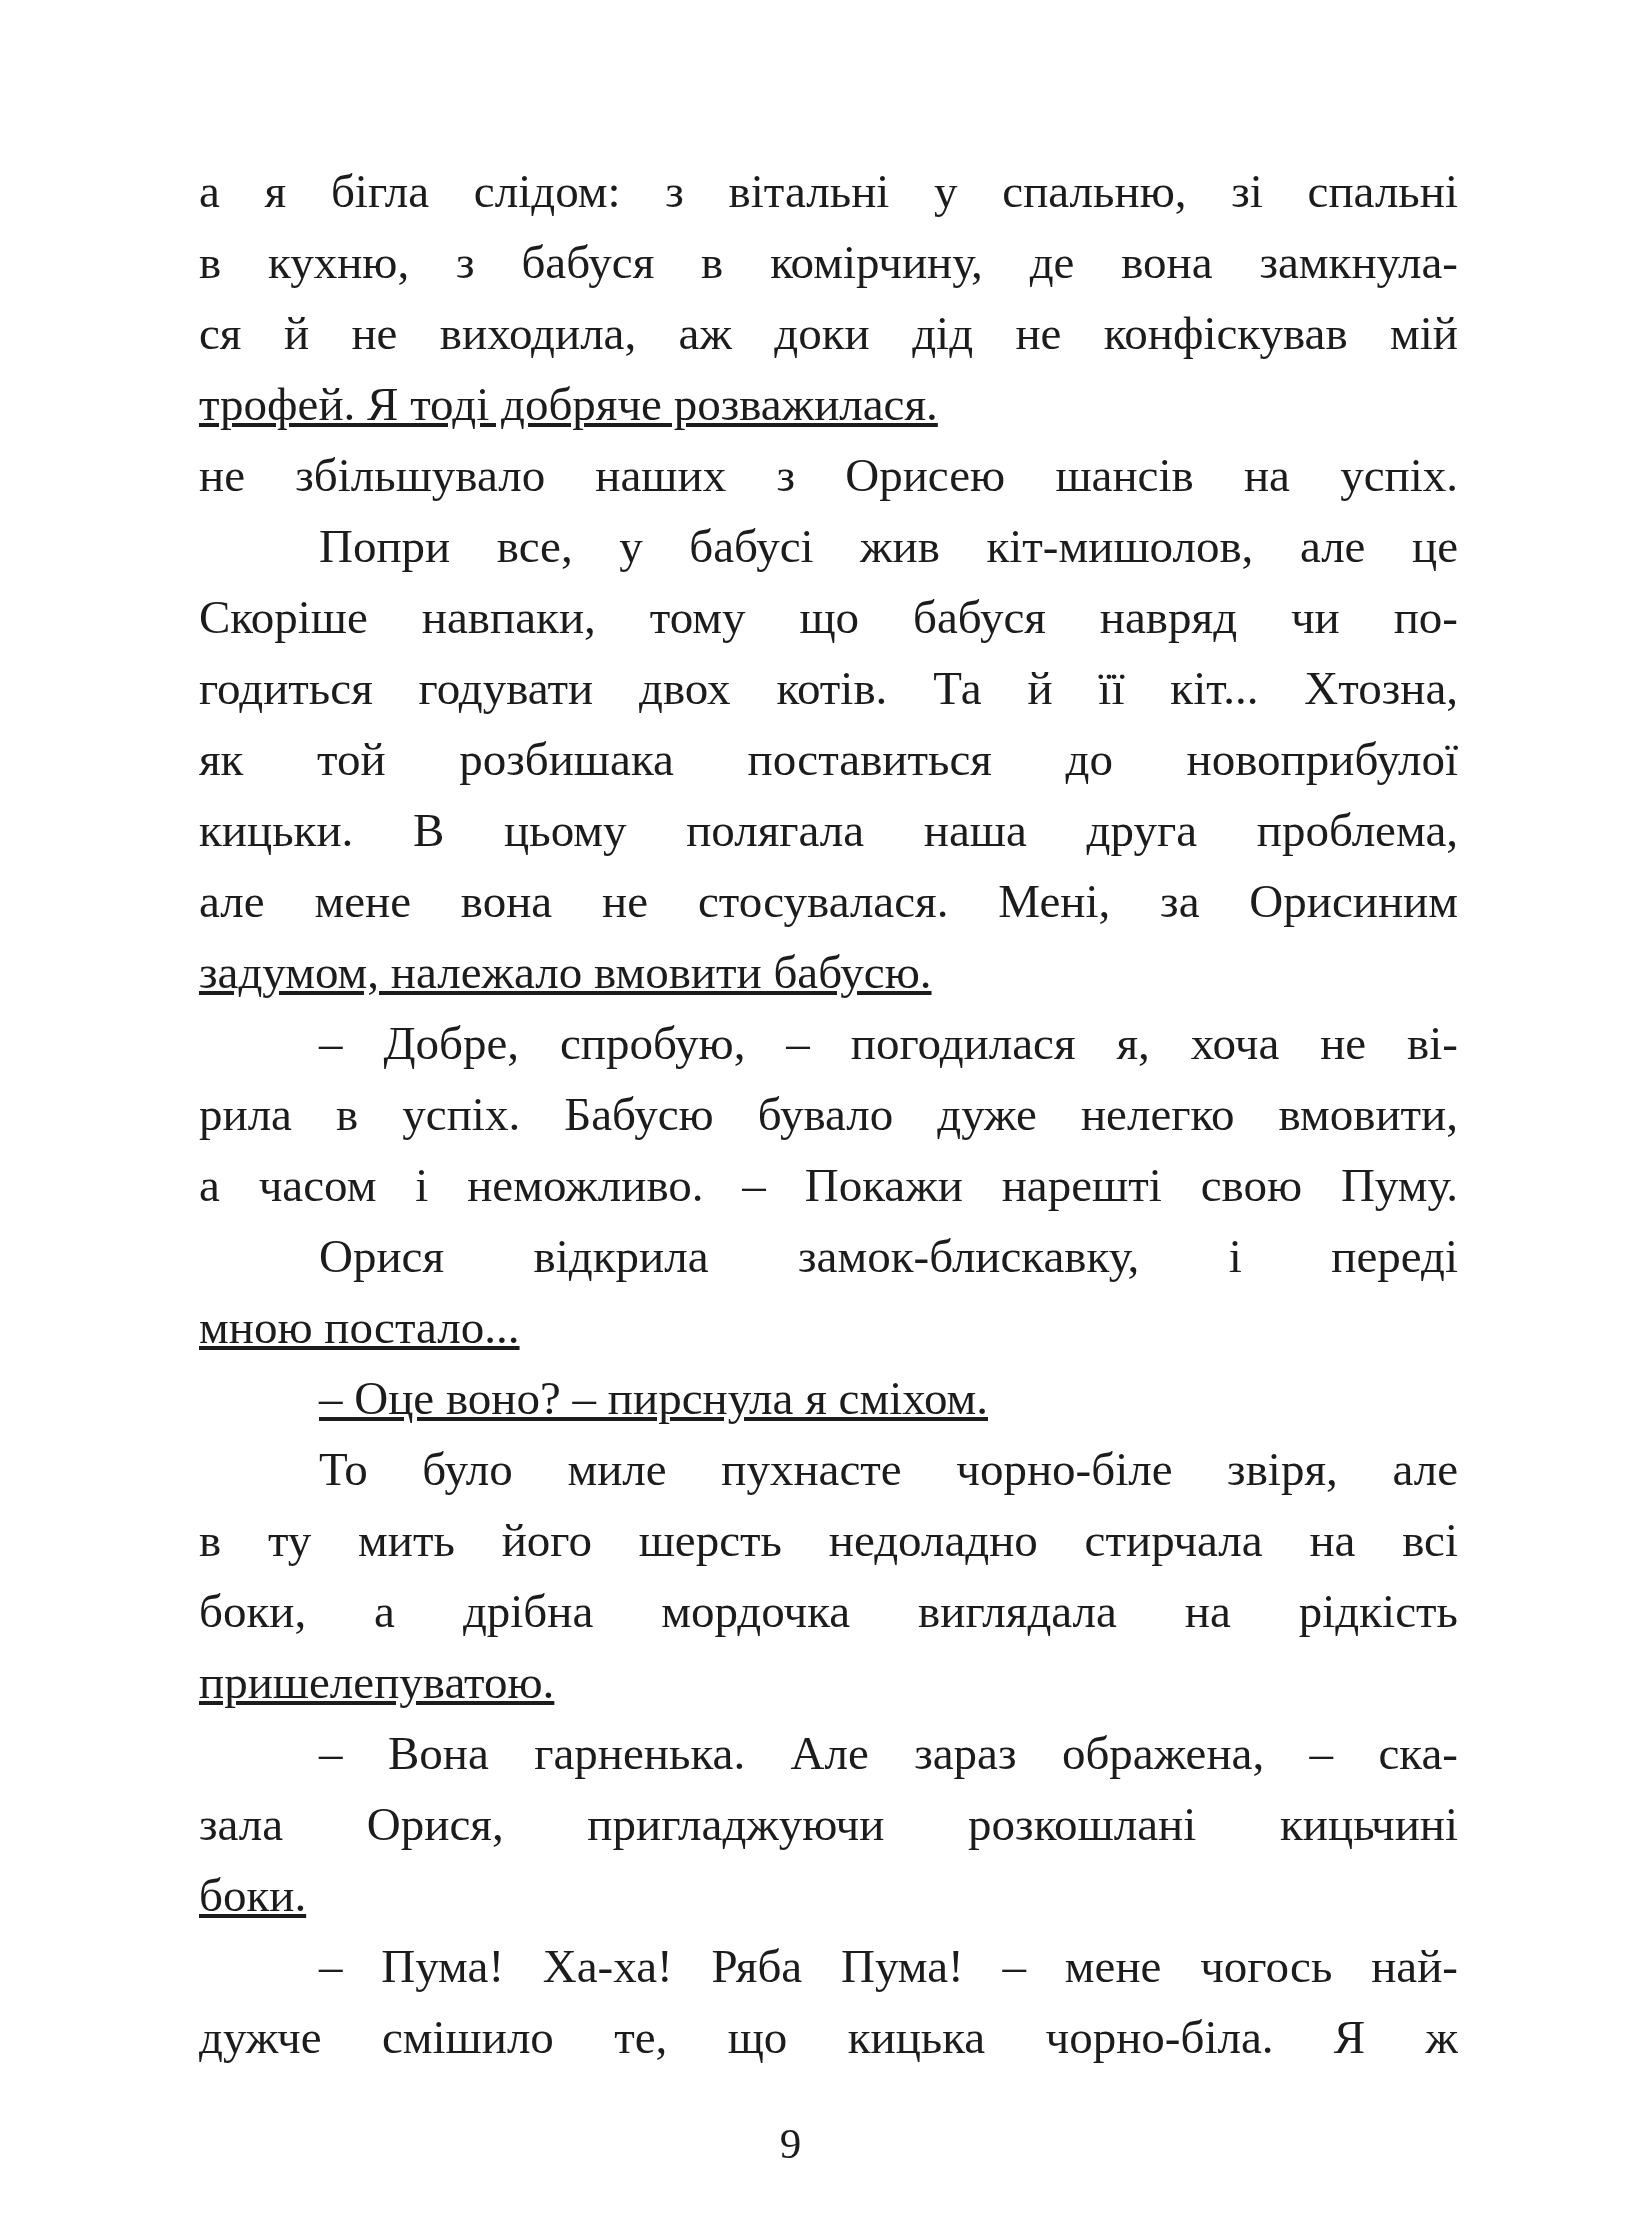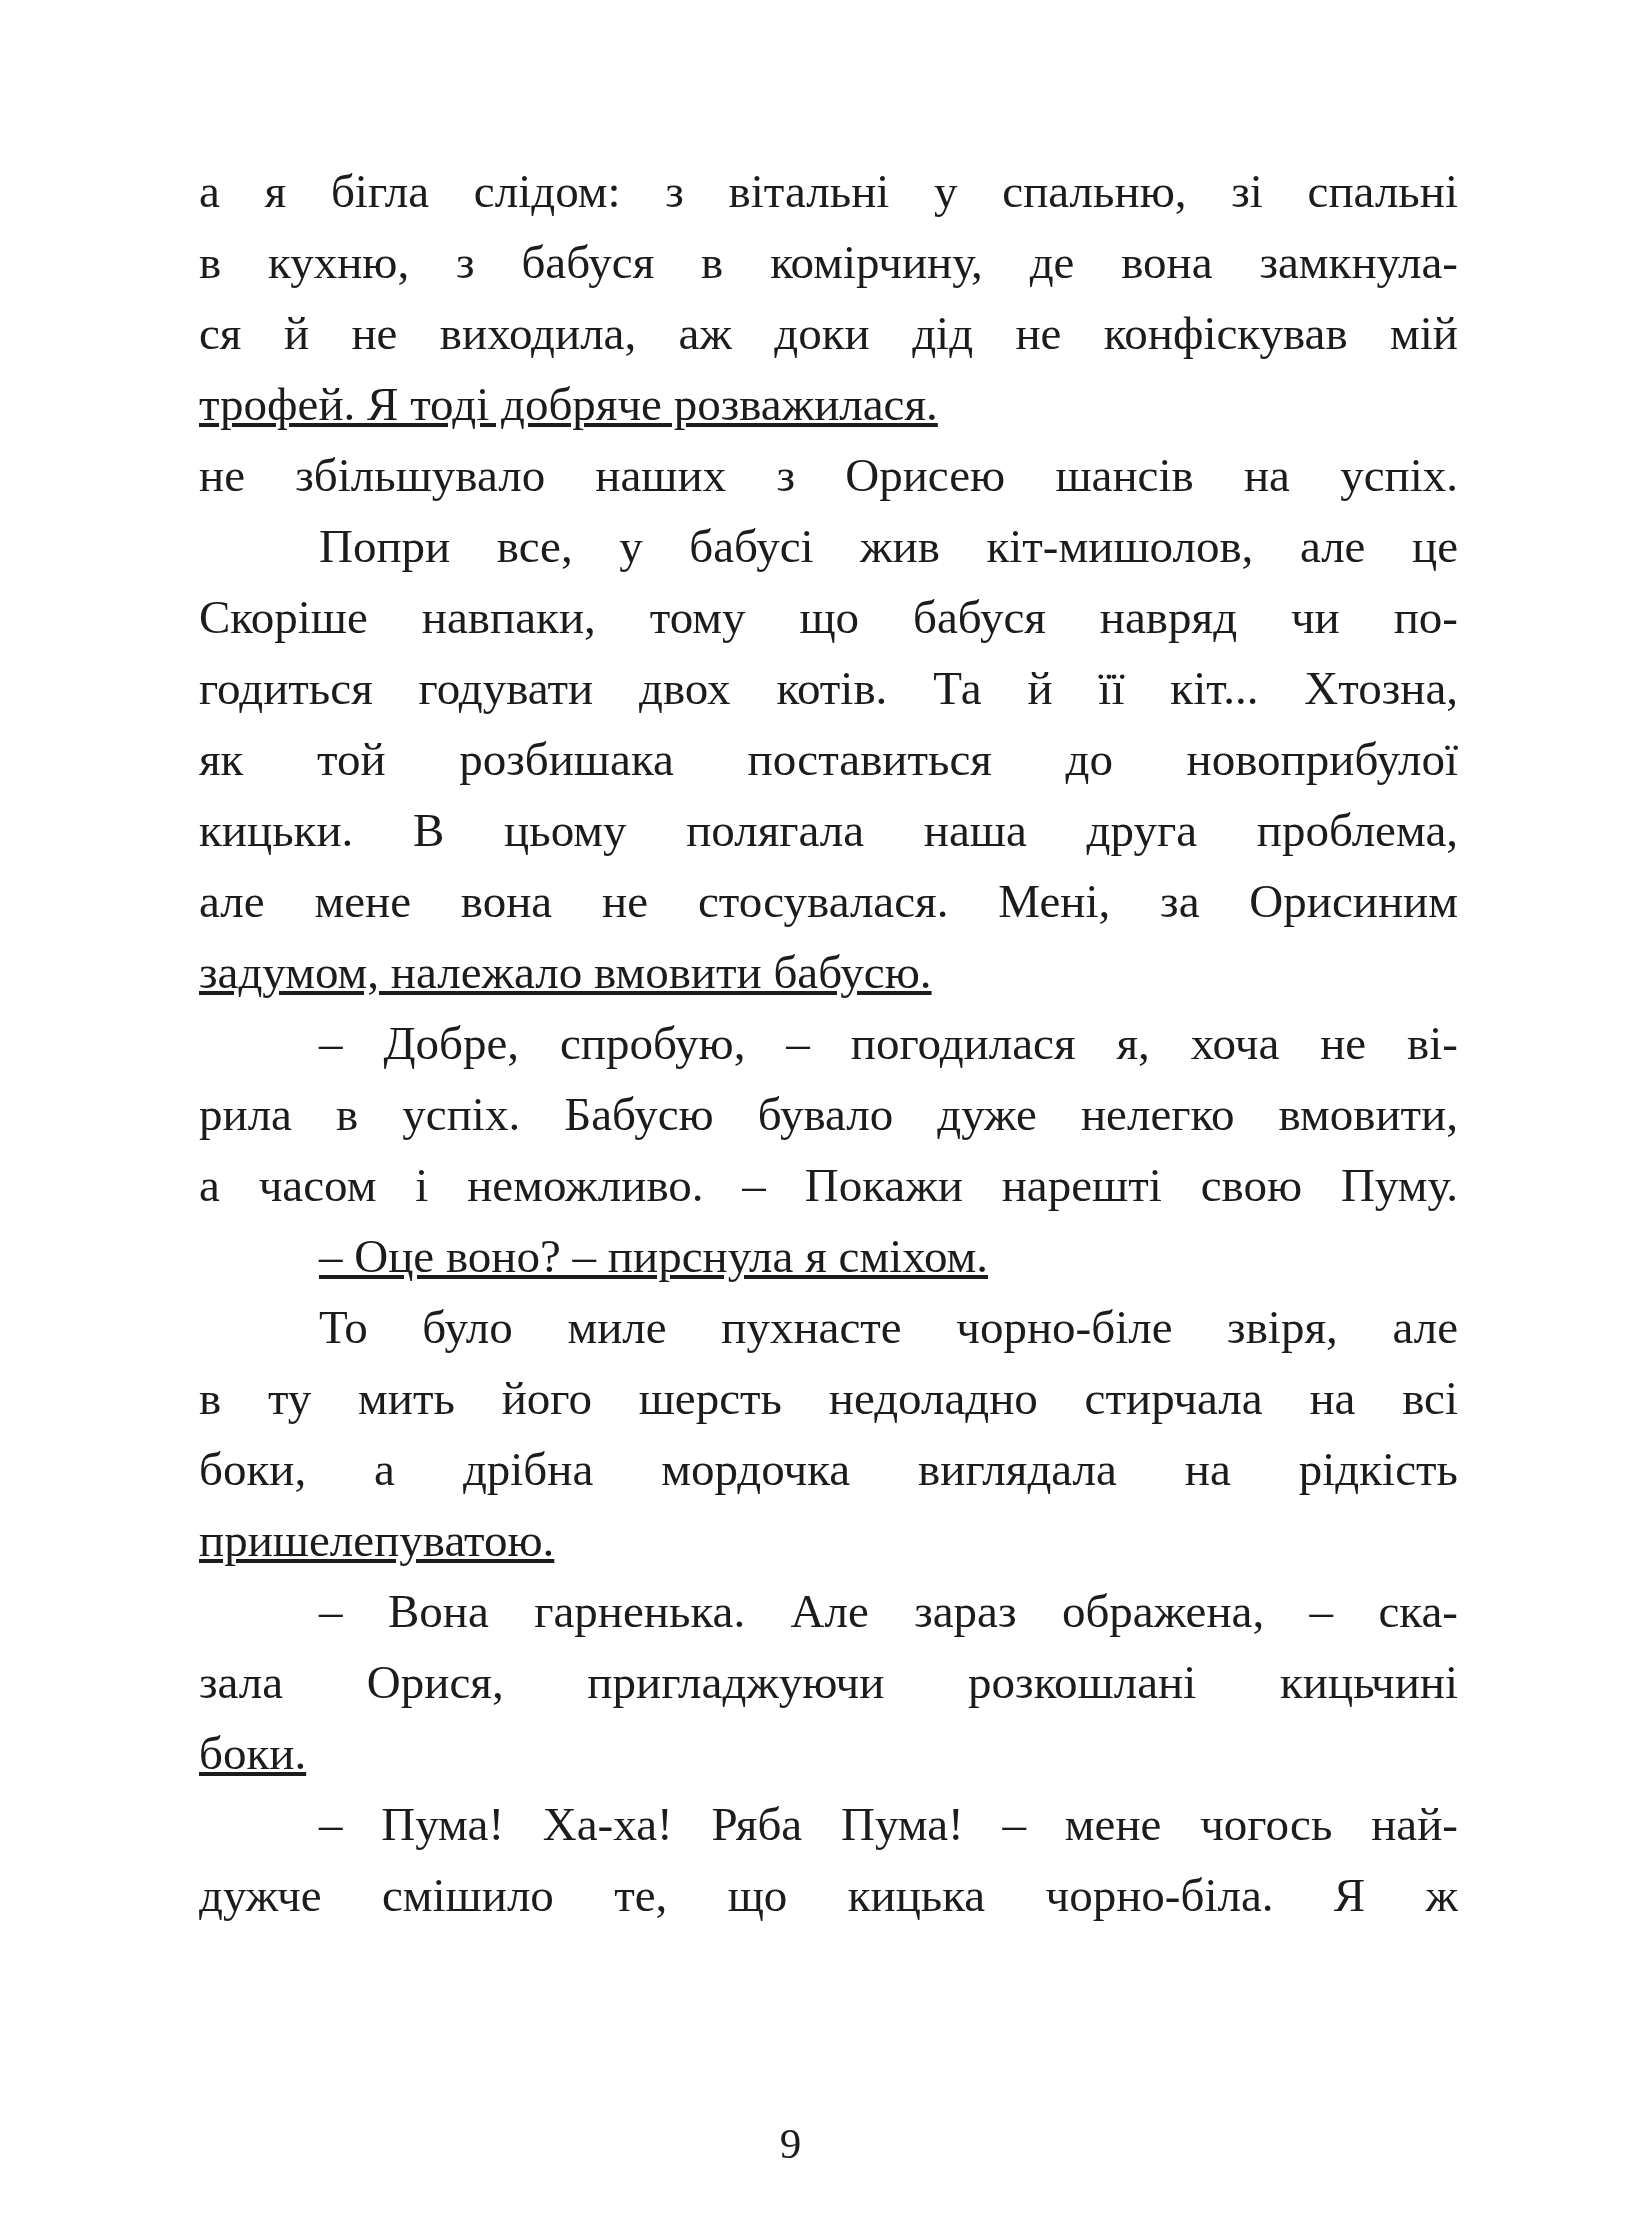--- a/index.html
+++ b/index.html
@@ -84,20 +84,24 @@
       <span class="line">але мене вона не стосувалася. Мені, за Орисиним</span>
       <span class="line last">задумом, належало вмовити бабусю.</span>
     </div>
 
     <div class="paragraph">
       <span class="line indent">– Добре, спробую, – погодилася я, хоча не ві-</span>
       <span class="line">рила в успіх. Бабусю бувало дуже нелегко вмовити,</span>
       <span class="line">а часом і неможливо. – Покажи нарешті свою Пуму.</span>
     </div>
 
+    <div class="paragraph">
+      <span class="line indent">Орися відкрила замок-блискавку, і переді</span>
+      <span class="line last">мною постало...</span>
+    </div>
 
     <div class="paragraph">
       <span class="line indent last">– Оце воно? – пирснула я сміхом.</span>
     </div>
 
     <div class="paragraph">
       <span class="line indent">То було миле пухнасте чорно-біле звіря, але</span>
       <span class="line">в ту мить його шерсть недоладно стирчала на всі</span>
       <span class="line">боки, а дрібна мордочка виглядала на рідкість</span>
       <span class="line last">пришелепуватою.</span>

